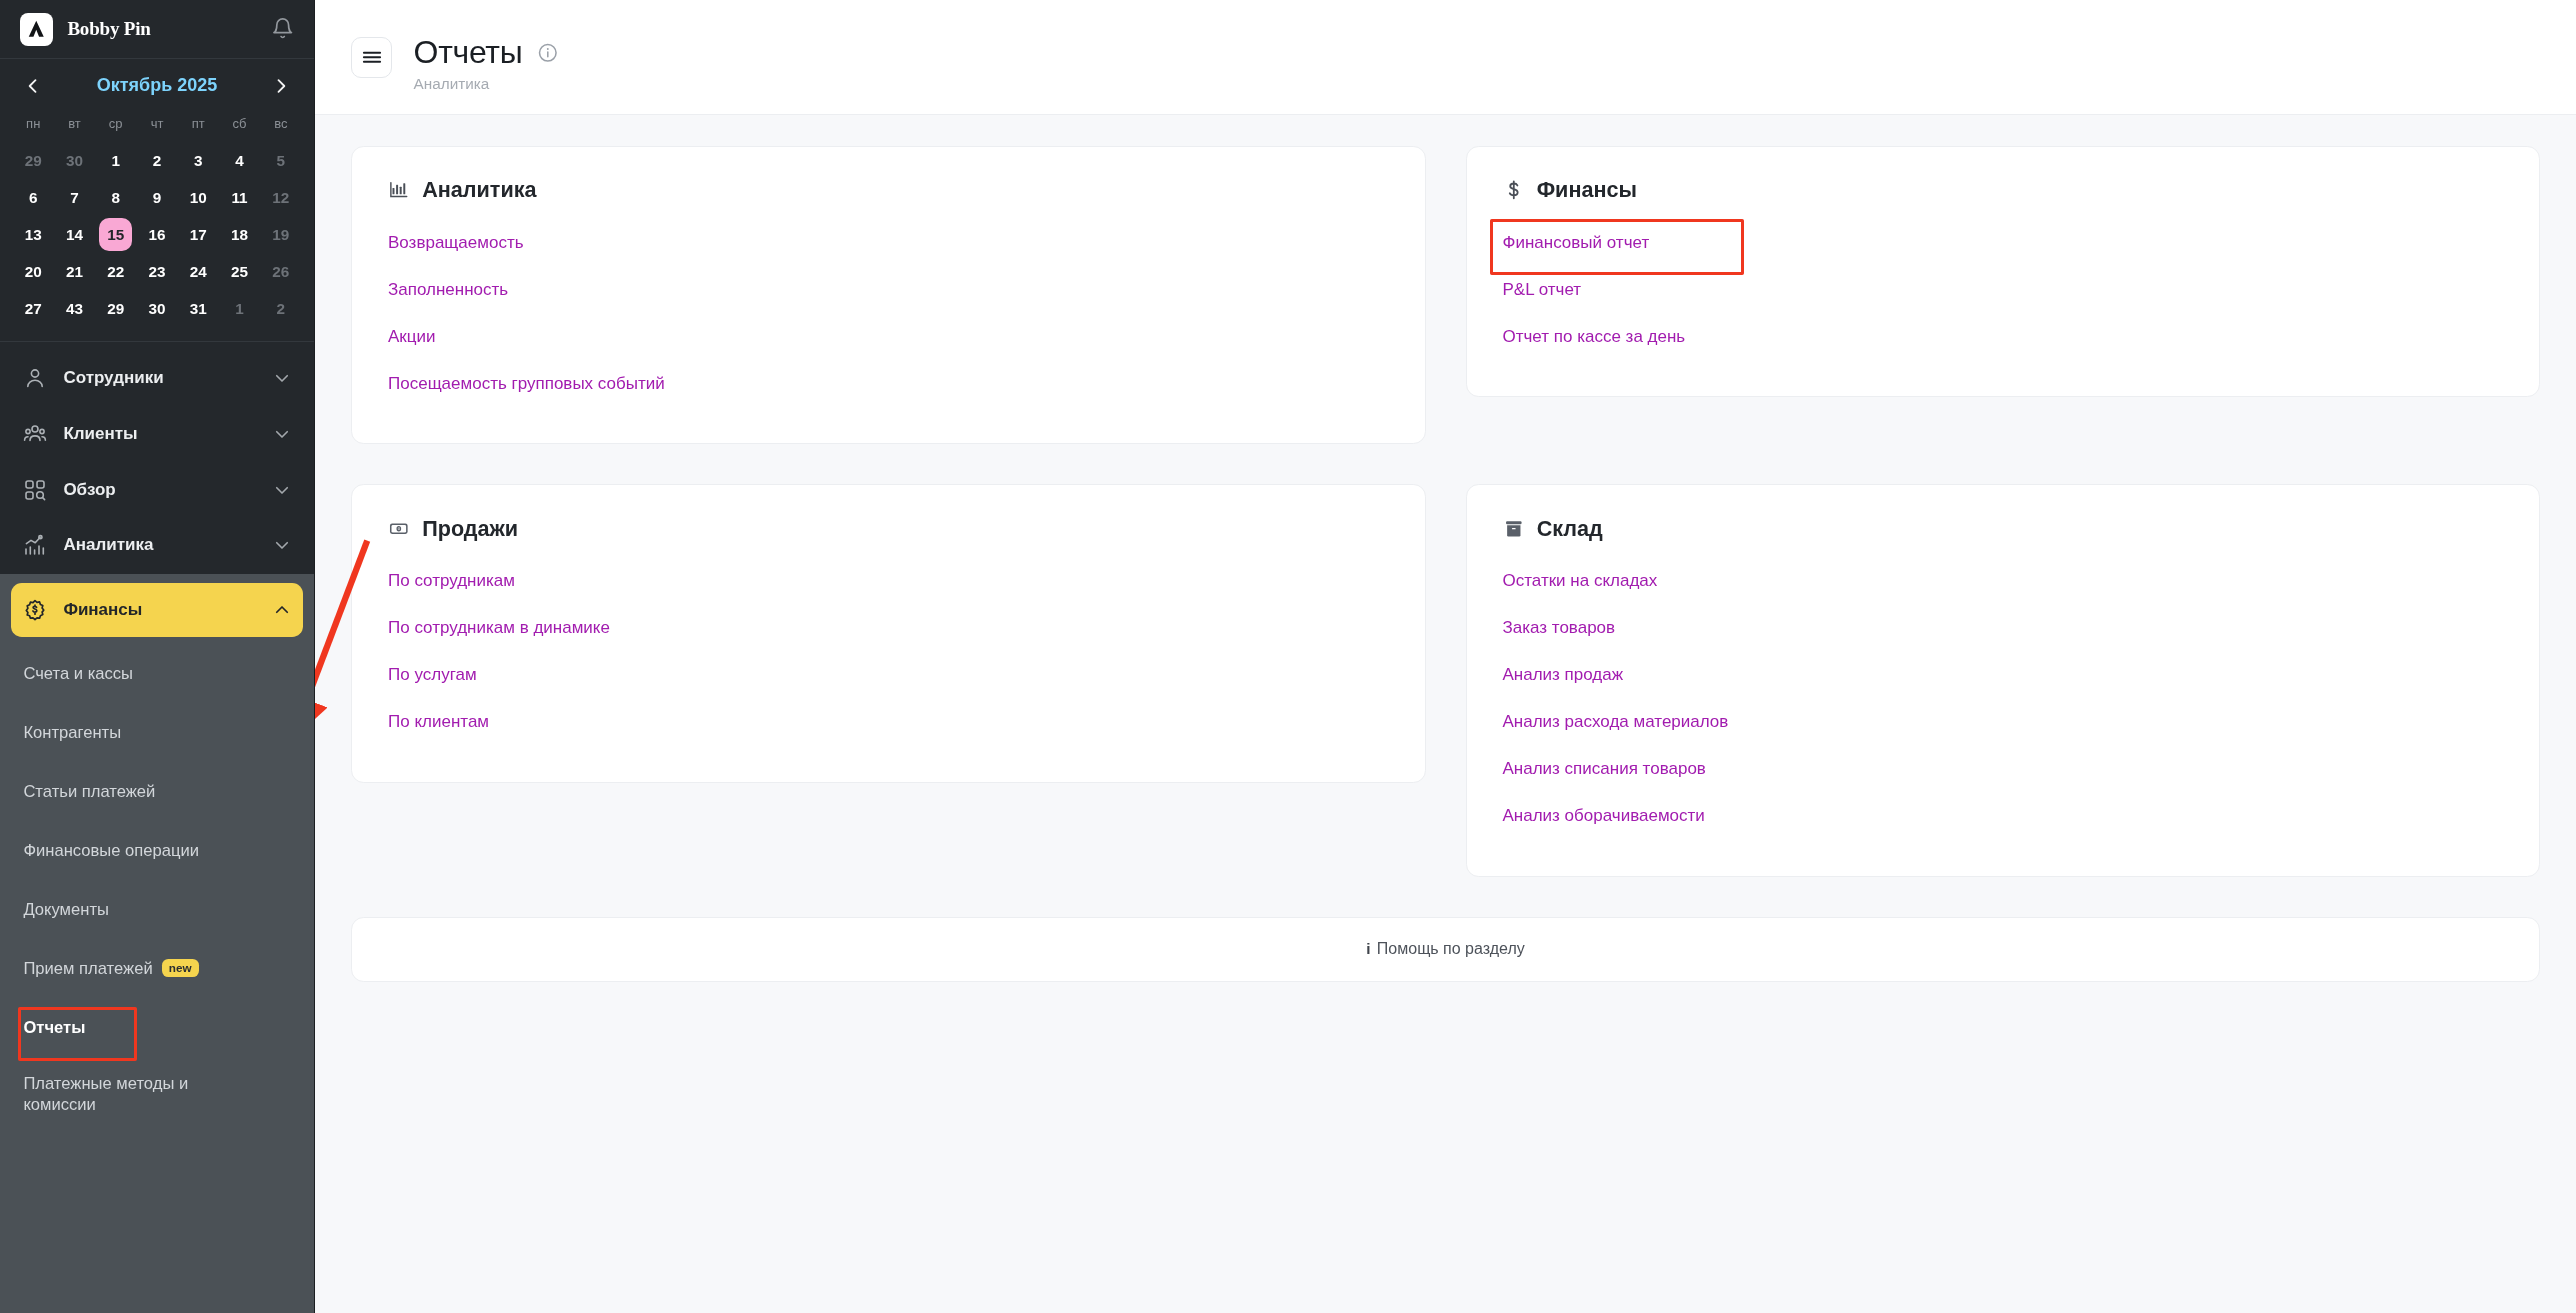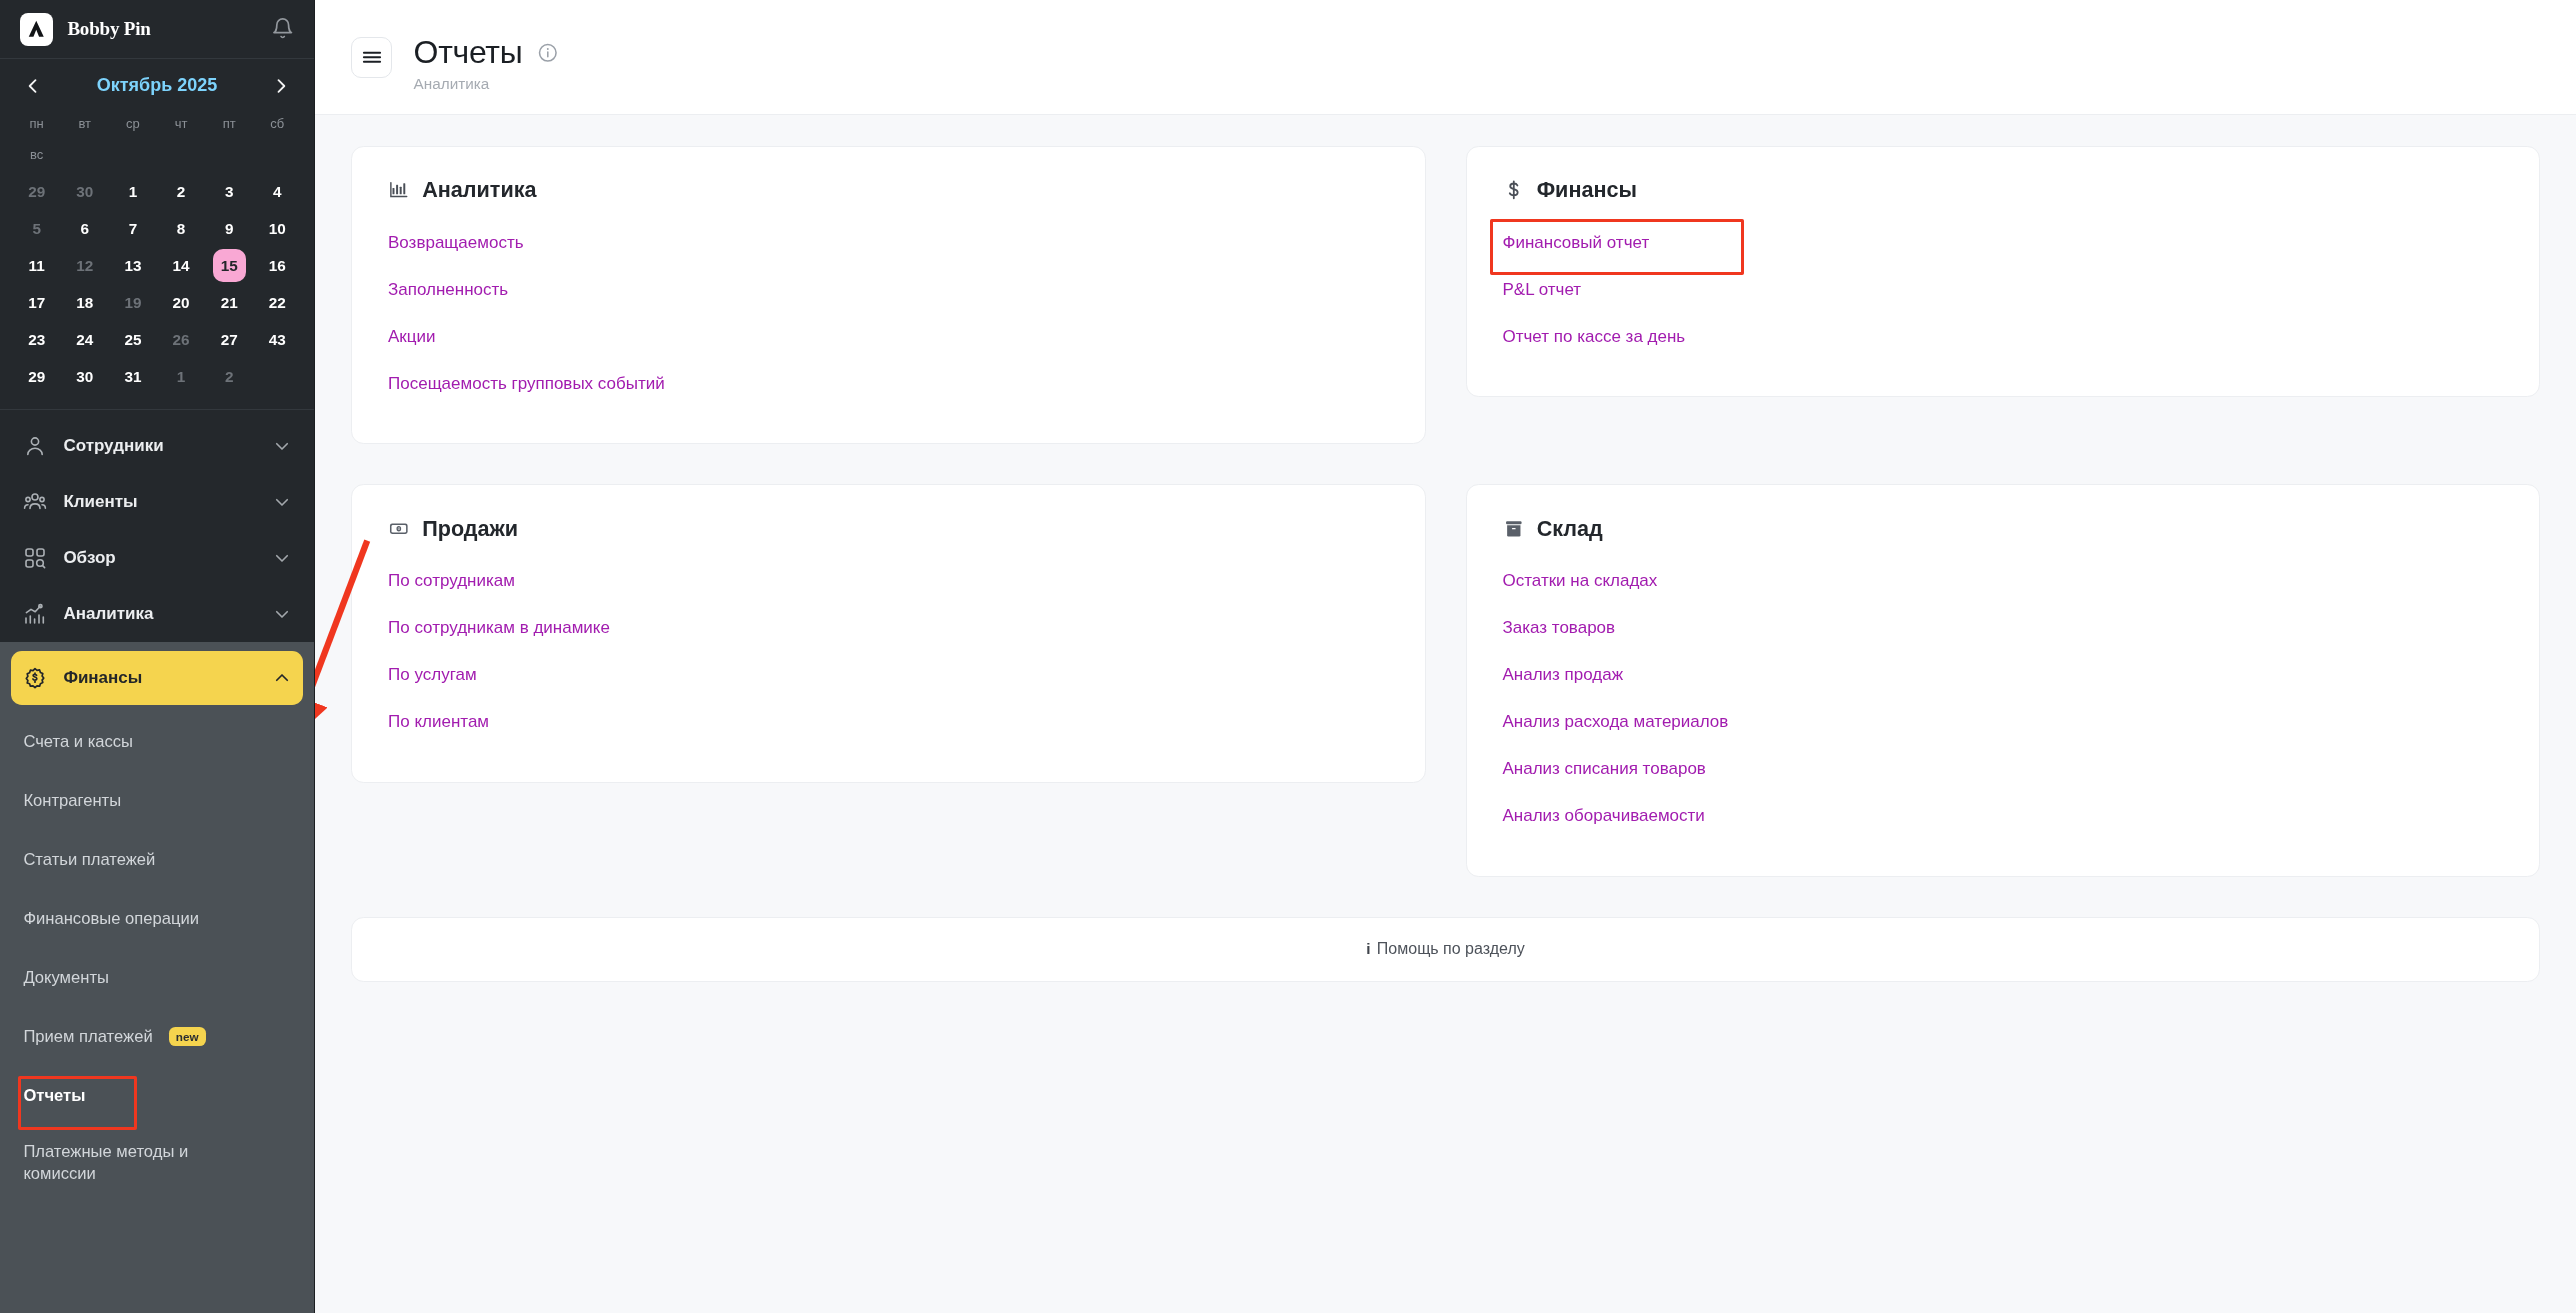--- a/index.html
+++ b/index.html
@@ -34,21 +34,21 @@
   .bell { width: 23.4px; height: 23.4px; flex: 0 0 auto; opacity: .75; }
 
   
   .cal { padding: 12.6px 12.6px 9px 12.6px; }
   .cal-head {
     display: flex; align-items: center; justify-content: space-between;
     padding: 3.6px 10.8px 14.4px 10.8px;
   }
   .cal-arrow { width: 20px; height: 20px; cursor: pointer; opacity: .95; }
   .cal-title { color: #7dd3fc; font-size: 18px; font-weight: bold; }
-  .cal-grid { display: grid; grid-template-columns: repeat(6, 1fr); }
+  .cal-grid { display: grid; grid-template-columns: repeat(7, 1fr); }
   .dow {
     text-align: center; color: #8b9096; font-size: 13px;
     padding: 5.4px 0 10.8px 0; font-weight: normal;
   }
   .day {
     text-align: center; color: #ffffff; font-size: 15.3px; font-weight: bold;
     height: 37px; line-height: 37px; position: relative;
   }
   .day.muted { color: #6d7278; font-weight: bold; }
   .day .pill {
@@ -84,21 +84,21 @@
   }
   .sub-item .si-label {
     color: #d2d6da; font-size: 16.6px; line-height: 1.3;
   }
   .sub-item.current .si-label { color: #ffffff; font-weight: bold; }
   .sub-item.tall { height: 74px; align-items: center; }
   .sub-item.tall .si-label { max-width: 171px; }
   .badge-new {
     display: inline-block; background: #f5d44e; color: #2b2e31;
     font-size: 11.7px; font-weight: bold; border-radius: 6.3px;
-    padding: 1.8px 7.2px; margin-left: 16px; vertical-align: 1.8px;
+    padding: 1.8px 7.2px; margin-left: 9px; vertical-align: 1.8px;
   }
   .hl-box-reports {
     position: absolute; left: 7.2px; top: 9px;
     width: 119px; height: 54px;
     border: 3.6px solid #f0371f; border-radius: 1.8px; pointer-events: none;
   }
 
   
   .main { flex: 1; height: 1313px; position: relative; background: #f7f8fa; overflow: hidden; }
   .topbar {

